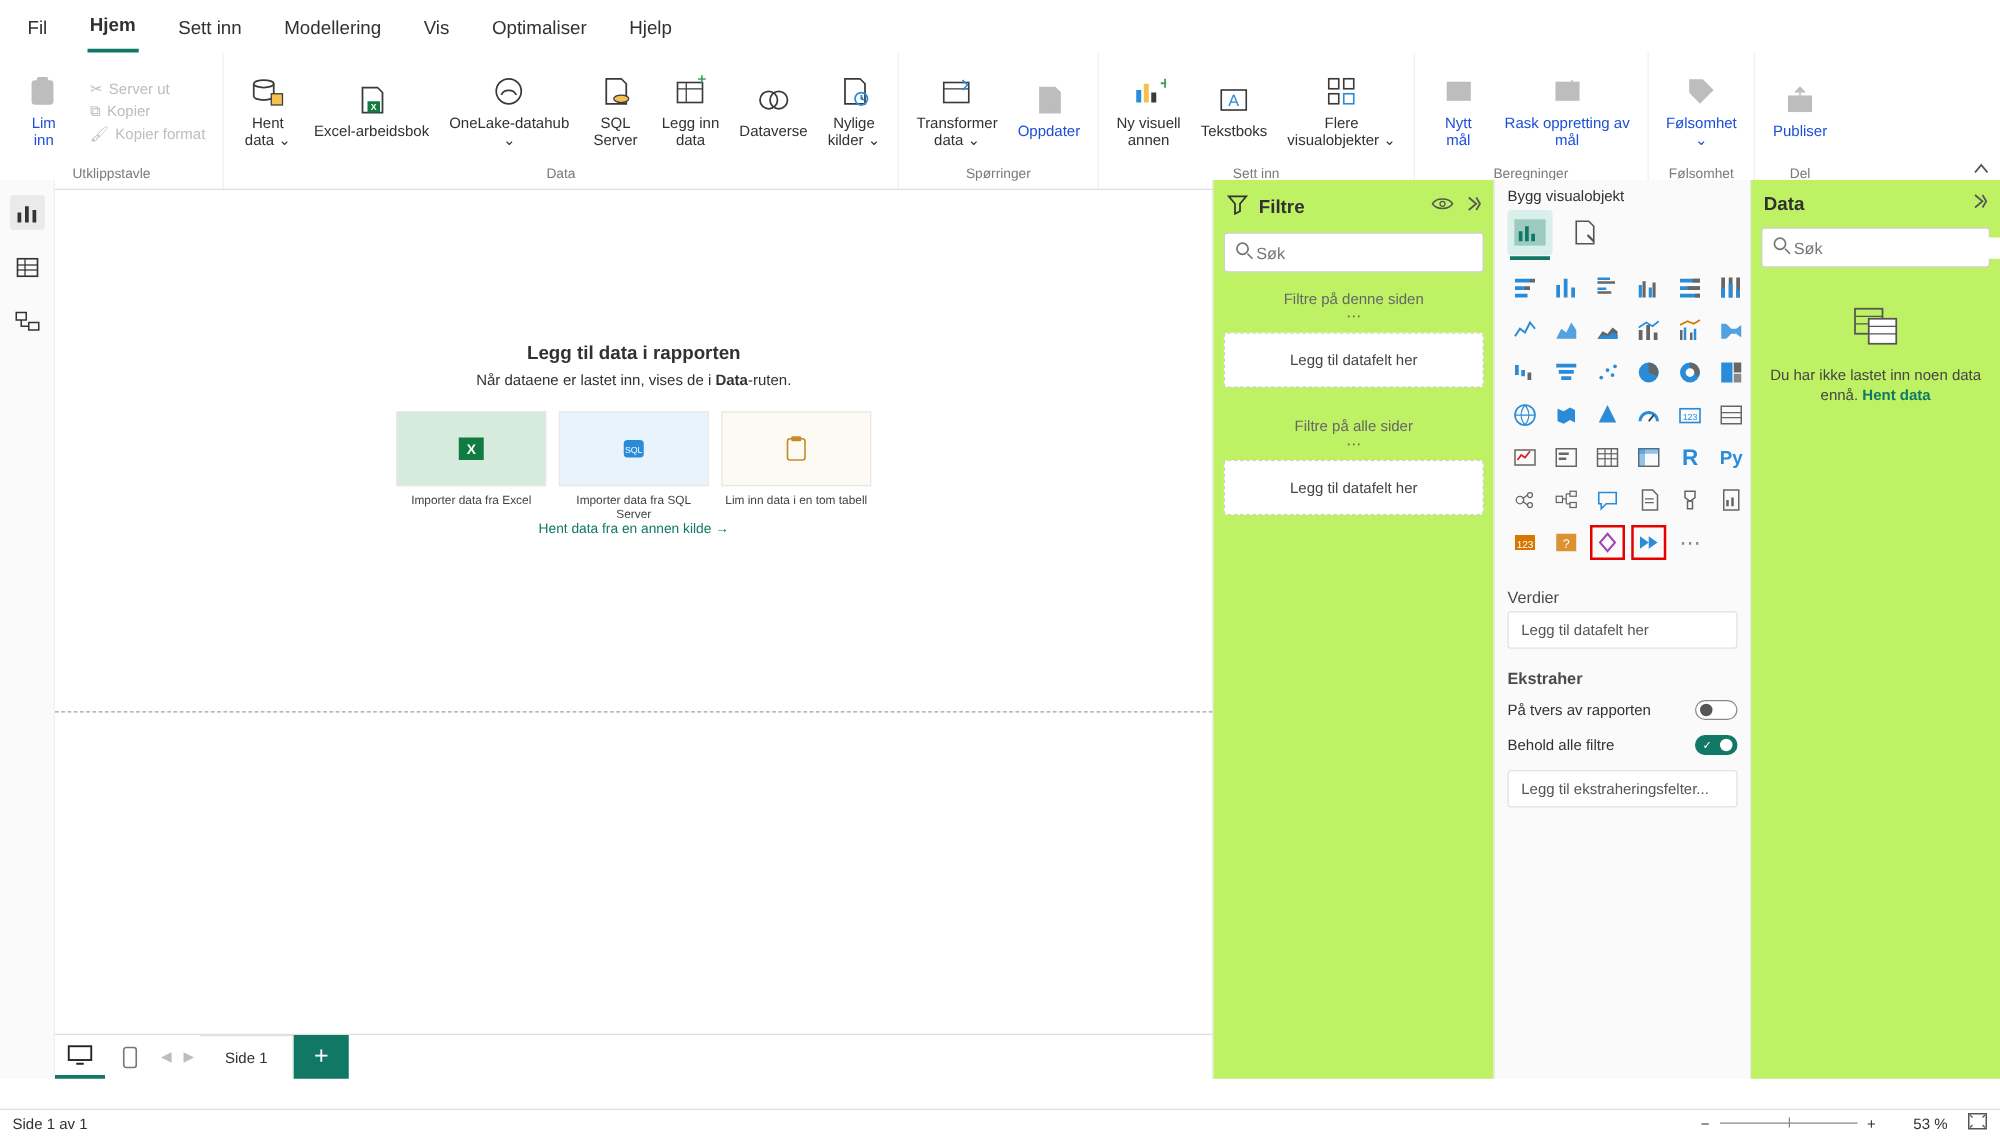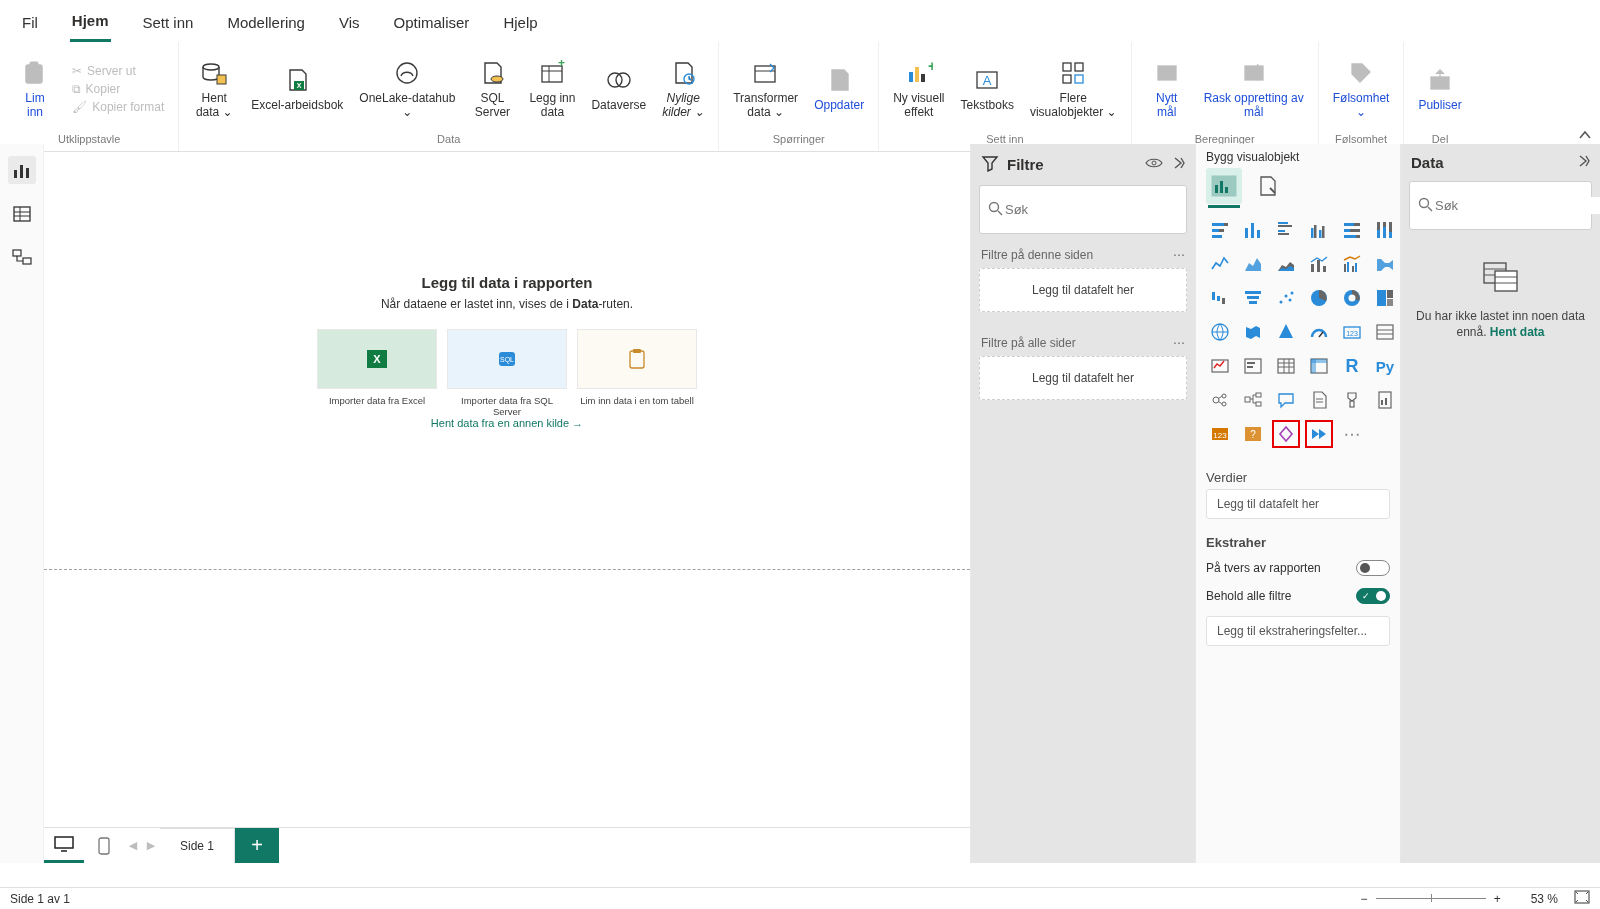--- a/index.html
+++ b/index.html
@@ -44,30 +44,30 @@
   .dotted-sep{border-top:1px dashed #a0a0a0;margin:0;position:absolute;left:0;right:0;top:425px;}
   
   .page-strip{height:36px;border-top:1px solid #e0e0e0;display:flex;align-items:stretch;}
   .view-btn{width:40px;display:flex;align-items:center;justify-content:center;cursor:pointer;color:#666;}
   .view-btn.active{color:#000;border-bottom:3px solid #117865;}
   .nav-arrow{width:18px;display:flex;align-items:center;justify-content:center;color:#bdbdbd;font-size:11px;}
   .page-tab{padding:0 20px;display:flex;align-items:center;border-right:1px solid #e0e0e0;font-size:12px;cursor:pointer;}
   .page-tab.active{border-top:1px solid #e0e0e0;}
   .page-add{width:44px;background:#117865;color:#fff;display:flex;align-items:center;justify-content:center;font-size:20px;cursor:pointer;}
   
-  .pane{border-left:1px solid #e7e7e7;background:#e5e5e5;display:flex;flex-direction:column;}
+  .pane{border-left:1px solid #e7e7e7;background:#bef264;display:flex;flex-direction:column;}
   .pane-filter{width:225px;}
   .pane-viz{width:205px;background:#fafafa;}
   .pane-data{width:200px;min-width:200px;}
   .pane-head{display:flex;align-items:center;gap:8px;padding:10px 10px;font-size:15px;font-weight:600;}
   .pane-head .spacer{flex:1;}
   .pane-head svg{cursor:pointer;}
-  .search{margin:0 8px;display:flex;align-items:center;border:1px solid #cfcfcf;border-radius:3px;height:49px;padding:0 8px;background:#fff;}
+  .search{margin:0 8px;display:flex;align-items:center;border:1px solid #cfcfcf;border-radius:3px;height:32px;padding:0 8px;background:#fff;}
   .search input{border:none;outline:none;font-size:13px;flex:1;}
-  .filter-sec-lb{font-size:12px;color:#666;padding:14px 10px 6px 10px;display:flex;justify-content:space-between;align-items:center;}
+  .filter-sec-lb{font-size:12px;color:#666;padding:14px 10px 6px 10px;display:flex;justify-content:space-between;align-items:center;flex-direction:column;}
   .drop-box{margin:0 8px;border:1px dashed #cfcfcf;background:#fff;height:44px;border-radius:3px;display:flex;align-items:center;justify-content:center;font-size:12px;color:#444;}
   .viz-sub{font-size:12px;padding:6px 10px 4px 10px;}
   .viz-tabs{display:flex;padding:0 10px;gap:8px;}
   .viz-tab{width:36px;height:36px;display:flex;align-items:center;justify-content:center;cursor:pointer;position:relative;}
   .viz-tab.active::after{content:"";position:absolute;left:2px;right:2px;bottom:-4px;height:3px;background:#117865;}
   .viz-tab.active{background:#d9efe9;border-radius:3px;}
   .viz-grid{display:grid;grid-template-columns:repeat(6,28px);gap:6px 5px;padding:12px 10px;}
   .viz-ic{width:28px;height:28px;display:flex;align-items:center;justify-content:center;cursor:pointer;font-size:17px;}
   .viz-ic svg{display:block;}
   .red-hl{border:2px solid #e60000;}
@@ -199,21 +199,21 @@
         <span class="rbtn-lb">Dataverse</span>
       </div>
       <div class="rbtn">
         <span class="rbtn-ic">
             <svg width="26" height="26">
               <path d="M6 3h12l4 4v16H6z" fill="none" stroke="#3a3a3a" stroke-width="1.4"></path>
               <circle cx="19" cy="19" r="5" fill="none" stroke="#2a8bd8" stroke-width="1.4"></circle>
               <path d="M19 16v3l2 1" stroke="#2a8bd8" stroke-width="1.4"></path>
             </svg>
           </span>
-        <span class="rbtn-lb" style="white-space:pre-line;font-style:italic;">Nylige
+        <span class="rbtn-lb" style="white-space:pre-line;">Nylige
 kilder ⌄</span>
       </div>
     </div>
     <div class="rgroup-label">Data</div>
   </div>
 
   <div class="rgroup">
     <div class="rgroup-body">
       <div class="rbtn">
         <span class="rbtn-ic">
@@ -244,21 +244,21 @@
       <div class="rbtn">
         <span class="rbtn-ic">
             <svg width="28" height="26">
               <rect x="4" y="12" width="4" height="10" fill="#2a8bd8"></rect>
               <rect x="10" y="7" width="4" height="15" fill="#f4c04f"></rect>
               <rect x="16" y="14" width="4" height="8" fill="#3a3a3a"></rect>
               <text x="23" y="11" font-size="14" fill="#3ba55c" font-weight="bold">+</text>
             </svg>
           </span>
         <span class="rbtn-lb" style="white-space:pre-line;">Ny visuell
-effekt</span>
+annen</span>
       </div>
       <div class="rbtn">
         <span class="rbtn-ic">
             <svg width="26" height="26">
               <rect x="3" y="5" width="20" height="16" fill="none" stroke="#3a3a3a" stroke-width="1.3"></rect>
               <text x="13" y="18" font-size="13" fill="#2a8bd8" text-anchor="middle">A</text>
             </svg>
           </span>
         <span class="rbtn-lb">Tekstboks</span>
       </div>

